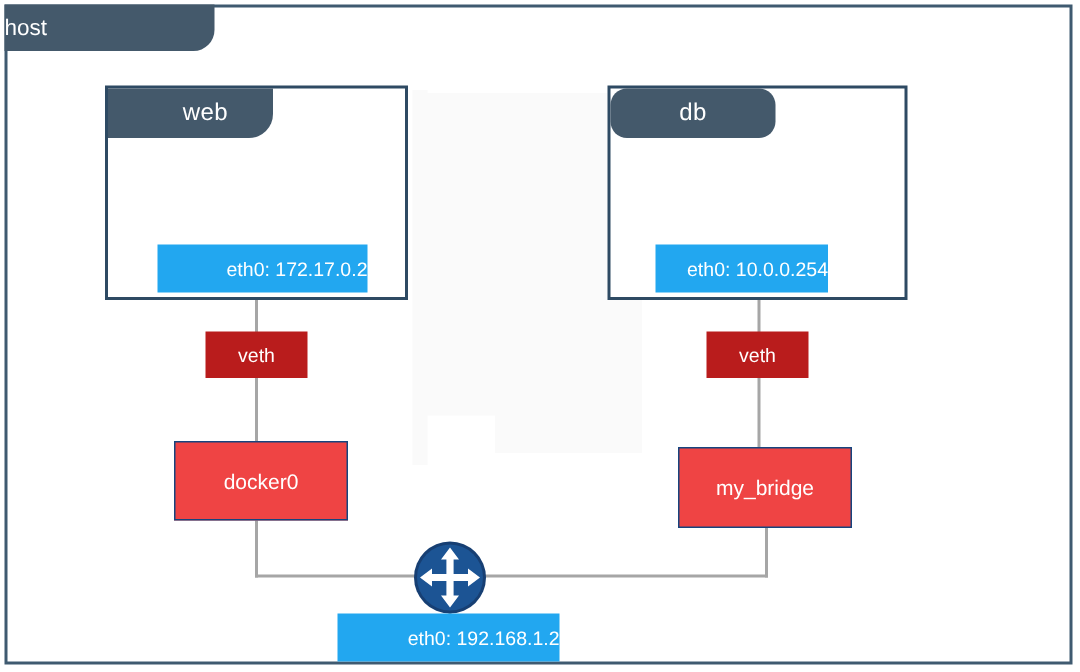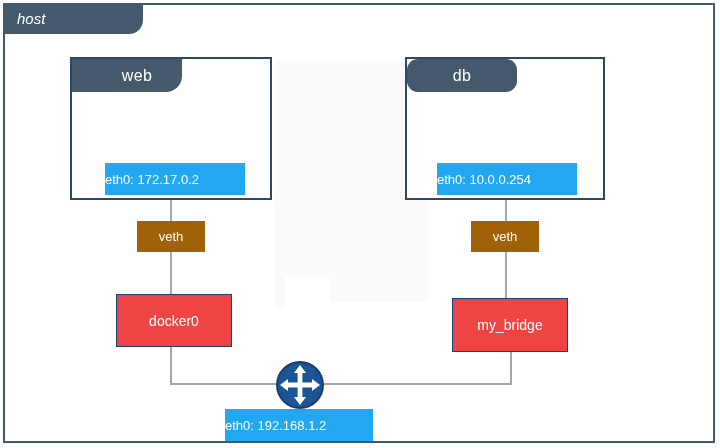--- a/index.html
+++ b/index.html
@@ -41,22 +41,20 @@
     top: 3px;
     width: 140px;
     height: 31px;
     box-sizing: border-box;
     background: #44596b;
     border-bottom-right-radius: 14px;
     color: #ffffff;
     font-size: 15px;
     display: flex;
     align-items: center;
-    padding-left: 14px;
-    font-style: italic;
   }
 
   
   .container-box {
     position: absolute;
     box-sizing: border-box;
     border: 2px solid #2e4a63;
     background: #ffffff;
   }
   .container-tab {
@@ -74,27 +72,28 @@
 
   
   .iface-box {
     position: absolute;
     box-sizing: border-box;
     background: #22a7f0;
     color: #ffffff;
     font-size: 13px;
     display: flex;
     align-items: center;
-    justify-content: flex-start;
+    justify-content: flex-end;
     white-space: nowrap;
+    padding-left: 16px;
   }
   .veth-box {
     position: absolute;
     box-sizing: border-box;
-    background: #a16207;
+    background: #b91c1c;
     color: #ffffff;
     font-size: 13px;
     display: flex;
     align-items: center;
     justify-content: center;
   }
 
   
   .bridge-box {
     position: absolute;
@@ -164,21 +163,21 @@
     <span>web</span>
   </div>
   <div class="iface-box" style="left:105px; top:163px; width:140px; height:32px;">
     <span>eth0: 172.17.0.2</span>
   </div>
 
   <div class="container-box" style="left:405px; top:57px; width:200px; height:143px;"></div>
   <div class="container-tab" style="left:407px; top:59px; width:110px; height:33px;border-radius:11px;">
     <span>db</span>
   </div>
-  <div class="iface-box" style="left:437px; top:163px; width:140px; height:32px;">
+  <div class="iface-box" style="left:437px; top:163px; width:115px; height:32px;">
     <span>eth0: 10.0.0.254</span>
   </div>
 
   <div class="veth-box" style="left:137px; top:221px; width:68px; height:31px;">
     <span>veth</span>
   </div>
   <div class="veth-box" style="left:471px; top:221px; width:68px; height:31px;">
     <span>veth</span>
   </div>
 

